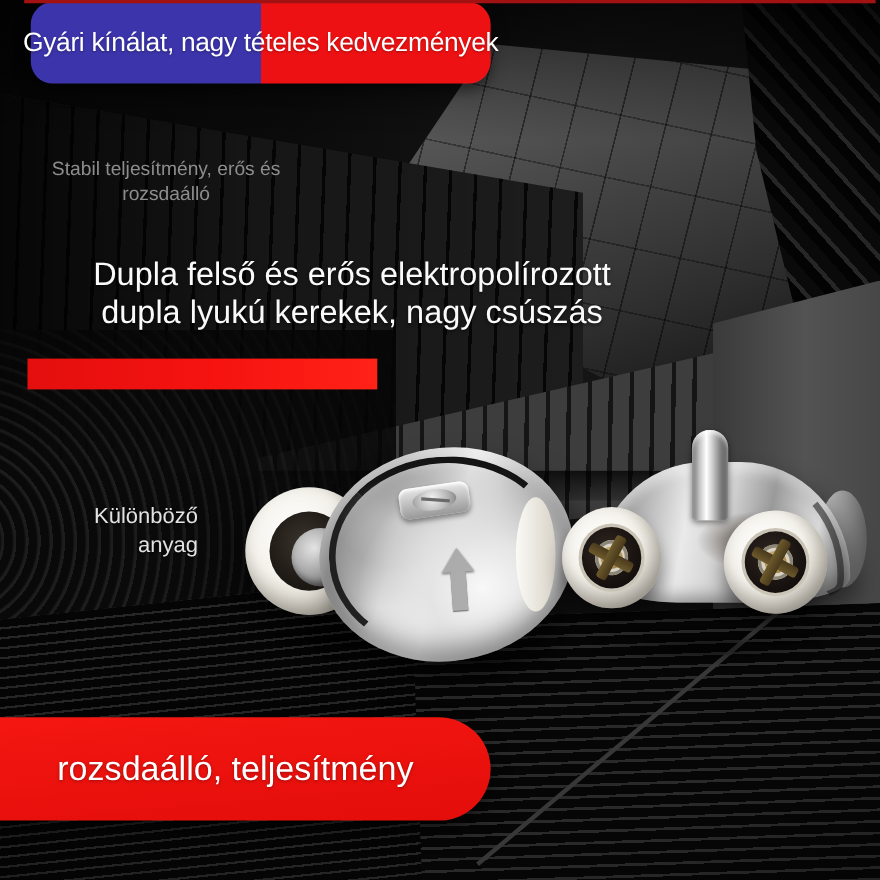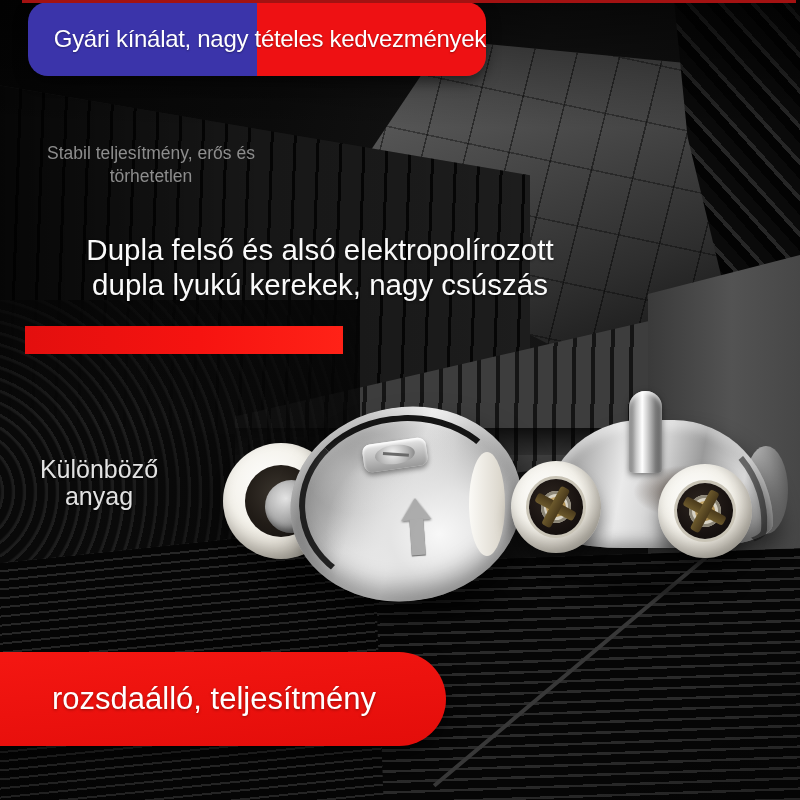--- a/index.html
+++ b/index.html
@@ -55,40 +55,40 @@
     background:repeating-linear-gradient(180deg,#060606 0 8px,#2a2a2a 8px 10.5px);
   }
   .floor-seam{left:392px;top:668px;width:360px;height:4px;background:#383838;transform:rotate(-40deg);}
   .vignette{inset:0;background:
     linear-gradient(180deg,rgba(0,0,0,.65) 0%,transparent 16%),
     radial-gradient(120% 95% at 48% 44%,transparent 55%,rgba(0,0,0,.5) 100%);}
 
   
   .top-red-line{left:22px;top:0;width:774px;height:3px;background:#a31212;z-index:9;}
   .top-banner{
-    left:28px;top:2px;width:458px;height:74px;border-radius:20px;z-index:8;
+    left:28px;top:2px;width:418px;height:74px;border-radius:20px;z-index:8;
     background:linear-gradient(90deg,#3b34aa 0 50%,#ee1113 50% 100%);
-    display:flex;align-items:center;justify-content:flex-end;
+    display:flex;align-items:center;justify-content:center;
     box-shadow:0 6px 14px rgba(0,0,0,.5);
   }
   .top-banner span{position:static;color:#fff;font-size:24px;font-weight:500;white-space:nowrap;letter-spacing:-.3px;text-shadow:0 1px 2px rgba(0,0,0,.35);}
   .mid-red-bar{left:25px;top:326px;width:318px;height:28px;z-index:5;
     background:linear-gradient(90deg,#e30f0e,#f61310 55%,#ff2217);}
   .bottom-banner{
     left:-70px;top:652px;width:516px;height:94px;border-radius:47px;z-index:8;
     background:linear-gradient(175deg,#f51712 0%,#e30d0a 100%);
     display:flex;align-items:center;justify-content:center;padding-left:52px;
     box-shadow:0 8px 18px rgba(0,0,0,.55);
   }
   .bottom-banner span{position:static;color:#fff;font-size:31px;font-weight:500;white-space:nowrap;text-shadow:0 1px 3px rgba(0,0,0,.35);}
 
   
   .cap-durability{left:26px;top:142px;width:250px;text-align:center;z-index:6;color:#8d8d8d;font-size:17.5px;line-height:23px;}
   .headline{left:40px;top:232px;width:560px;text-align:center;z-index:6;color:#fafafa;font-size:29.5px;line-height:35px;font-weight:500;text-shadow:0 1px 3px rgba(0,0,0,.5);}
-  .cap-material{left:18px;top:456px;width:162px;text-align:center;z-index:6;color:#e2e2e2;font-size:25px;line-height:27px;text-shadow:0 1px 2px rgba(0,0,0,.6);}
+  .cap-material{left:18px;top:456px;width:162px;text-align:right;z-index:6;color:#e2e2e2;font-size:20px;line-height:27px;text-shadow:0 1px 2px rgba(0,0,0,.6);}
   .cap-durability div,.headline div,.cap-material div{position:static;}
 
   
   .product{inset:0;z-index:4;}
   .shadow{border-radius:50%;background:radial-gradient(closest-side,rgba(0,0,0,.6),transparent 72%);filter:blur(4px);}
   .sh1{left:230px;top:566px;width:160px;height:30px;}
   .sh2{left:300px;top:584px;width:240px;height:32px;}
   .sh3{left:498px;top:572px;width:290px;height:34px;}
 
   .wheel{border-radius:50%;}
@@ -232,25 +232,25 @@
 
   <div class="mid-red-bar"></div>
 
   <div class="top-banner">
     <span>Gyári kínálat, nagy tételes kedvezmények</span>
   </div>
   <div class="top-red-line"></div>
 
   <div class="cap-durability">
     <div>Stabil teljesítmény, erős és</div>
-    <div>törhetetlen</div>
+    <div>rozsdaálló</div>
   </div>
 
   <div class="headline">
-    <div>Dupla felső és alsó elektropolírozott</div>
+    <div>Dupla felső és erős elektropolírozott</div>
     <div>dupla lyukú kerekek, nagy csúszás</div>
   </div>
 
   <div class="cap-material">
     <div>Különböző</div>
     <div>anyag</div>
   </div>
 
   <div class="bottom-banner">
     <span>rozsdaálló, teljesítmény</span>

